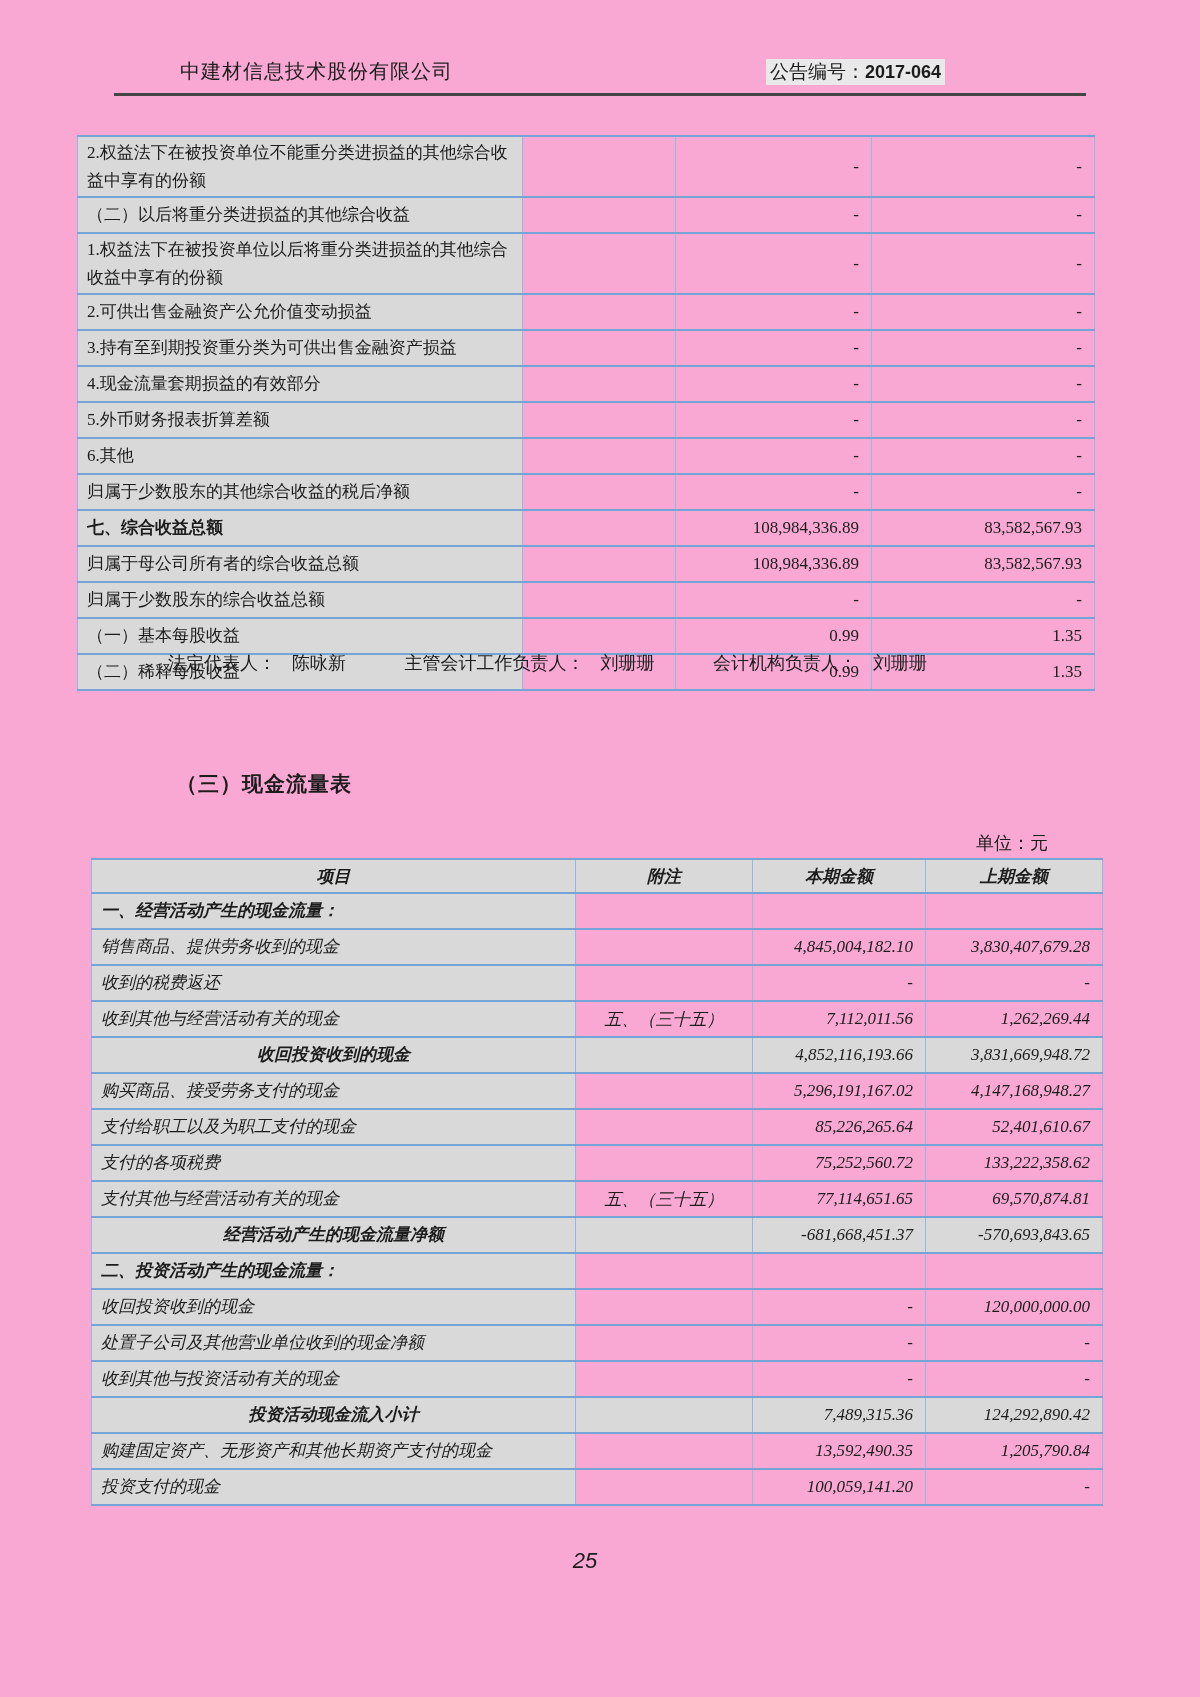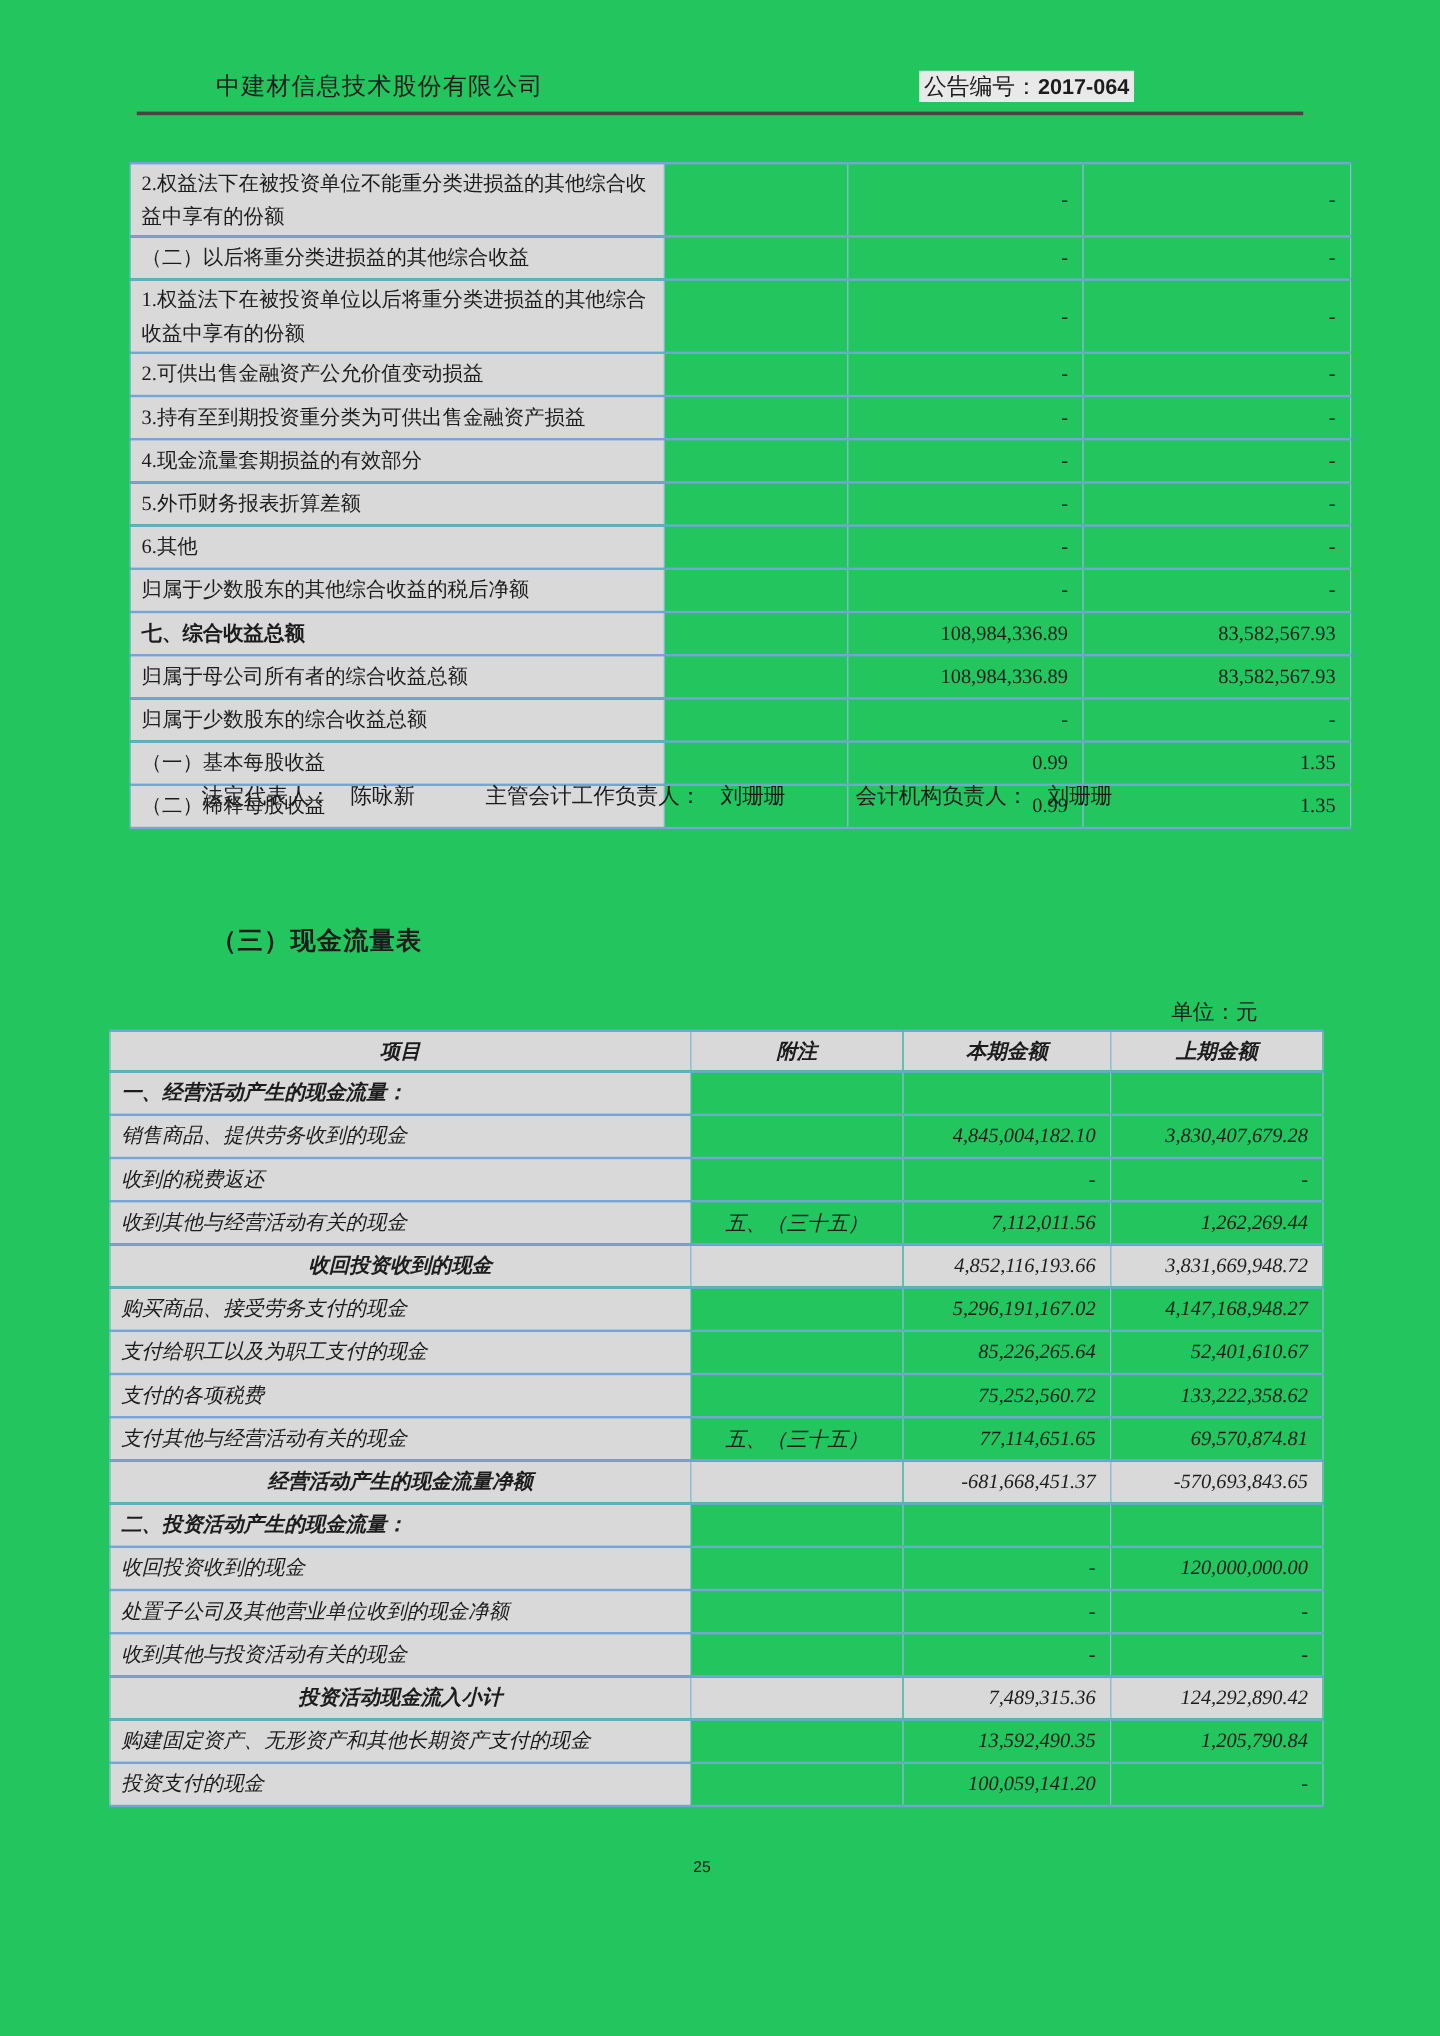--- a/index.html
+++ b/index.html
@@ -1,19 +1,19 @@
 <!DOCTYPE html>
 <html><head>
 <meta charset="utf-8">
 <style>
   html, body { margin:0; padding:0; background:#ffffff; }
   .page {
     position:relative;
     width:1200px; height:1697px;
-    background:#22c55e;
+    background:#f9a8d4;
     font-family:"Liberation Serif","DejaVu Serif",serif;
     color:#1c1c1c;
     overflow:hidden;
   }
 
   
   .doc-header { position:absolute; top:58px; left:180px; right:255px;
     display:flex; justify-content:space-between; align-items:baseline; }
   .company-name { font-size:20px; letter-spacing:1px; }
   .notice-no { font-size:19px; background:#e9e9e9; padding:0 4px; }
@@ -27,36 +27,36 @@
     border-top:2px solid #74a5d6; border-bottom:2px solid #74a5d6;
     overflow:hidden;
   }
   td.label { background:#d9d9d9; text-align:left; padding:2px 9px; line-height:1.62; }
   td.note  { text-align:center; padding:2px 21px; }
   td.cur, td.prev { text-align:right; padding:2px 12px 2px 4px; }
   tr.section td.label { font-weight:bold; }
   tr.subtotal td { background:#d9d9d9; }
   tr.subtotal td.label { text-align:center; font-weight:bold; }
 
-  #income-table { position:absolute; top:135px; left:108px; width:1017px; }
+  #income-table { position:absolute; top:135px; left:77px; width:1017px; }
   #income-table td { height:30px; }
 
   #cashflow-table { position:absolute; top:858px; left:91px; width:1011px;font-style:italic; }
   #cashflow-table td, #cashflow-table th { height:30px; }
   #cashflow-table th { background:#d9d9d9; font-weight:bold; text-align:center; font-size:17px; }
 
   
   .signature-line { position:absolute; top:651px; left:168px; font-size:18px; white-space:nowrap; }
   .signature-line .grp { margin-right:54px; }
   .signature-line .name { margin-left:16px; }
 
   .section-title { position:absolute; top:770px; left:176px; font-size:21px; font-weight:bold; letter-spacing:1px; }
   .unit-label { position:absolute; top:831px; right:152px; font-size:18px; }
   .page-number { position:absolute; top:1548px; left:0; width:1170px; text-align:center;
-    font-family:"Liberation Sans","DejaVu Sans",sans-serif; font-size:13px; }
+    font-family:"Liberation Sans","DejaVu Sans",sans-serif; font-size:22px;font-style:italic; }
 </style>
 </head>
 <body>
 
 <div class="page">
 
   <div class="doc-header">
     <span class="company-name">中建材信息技术股份有限公司</span>
     <span class="notice-no"><span>公告编号：</span><b>2017-064</b></span>
   </div>

